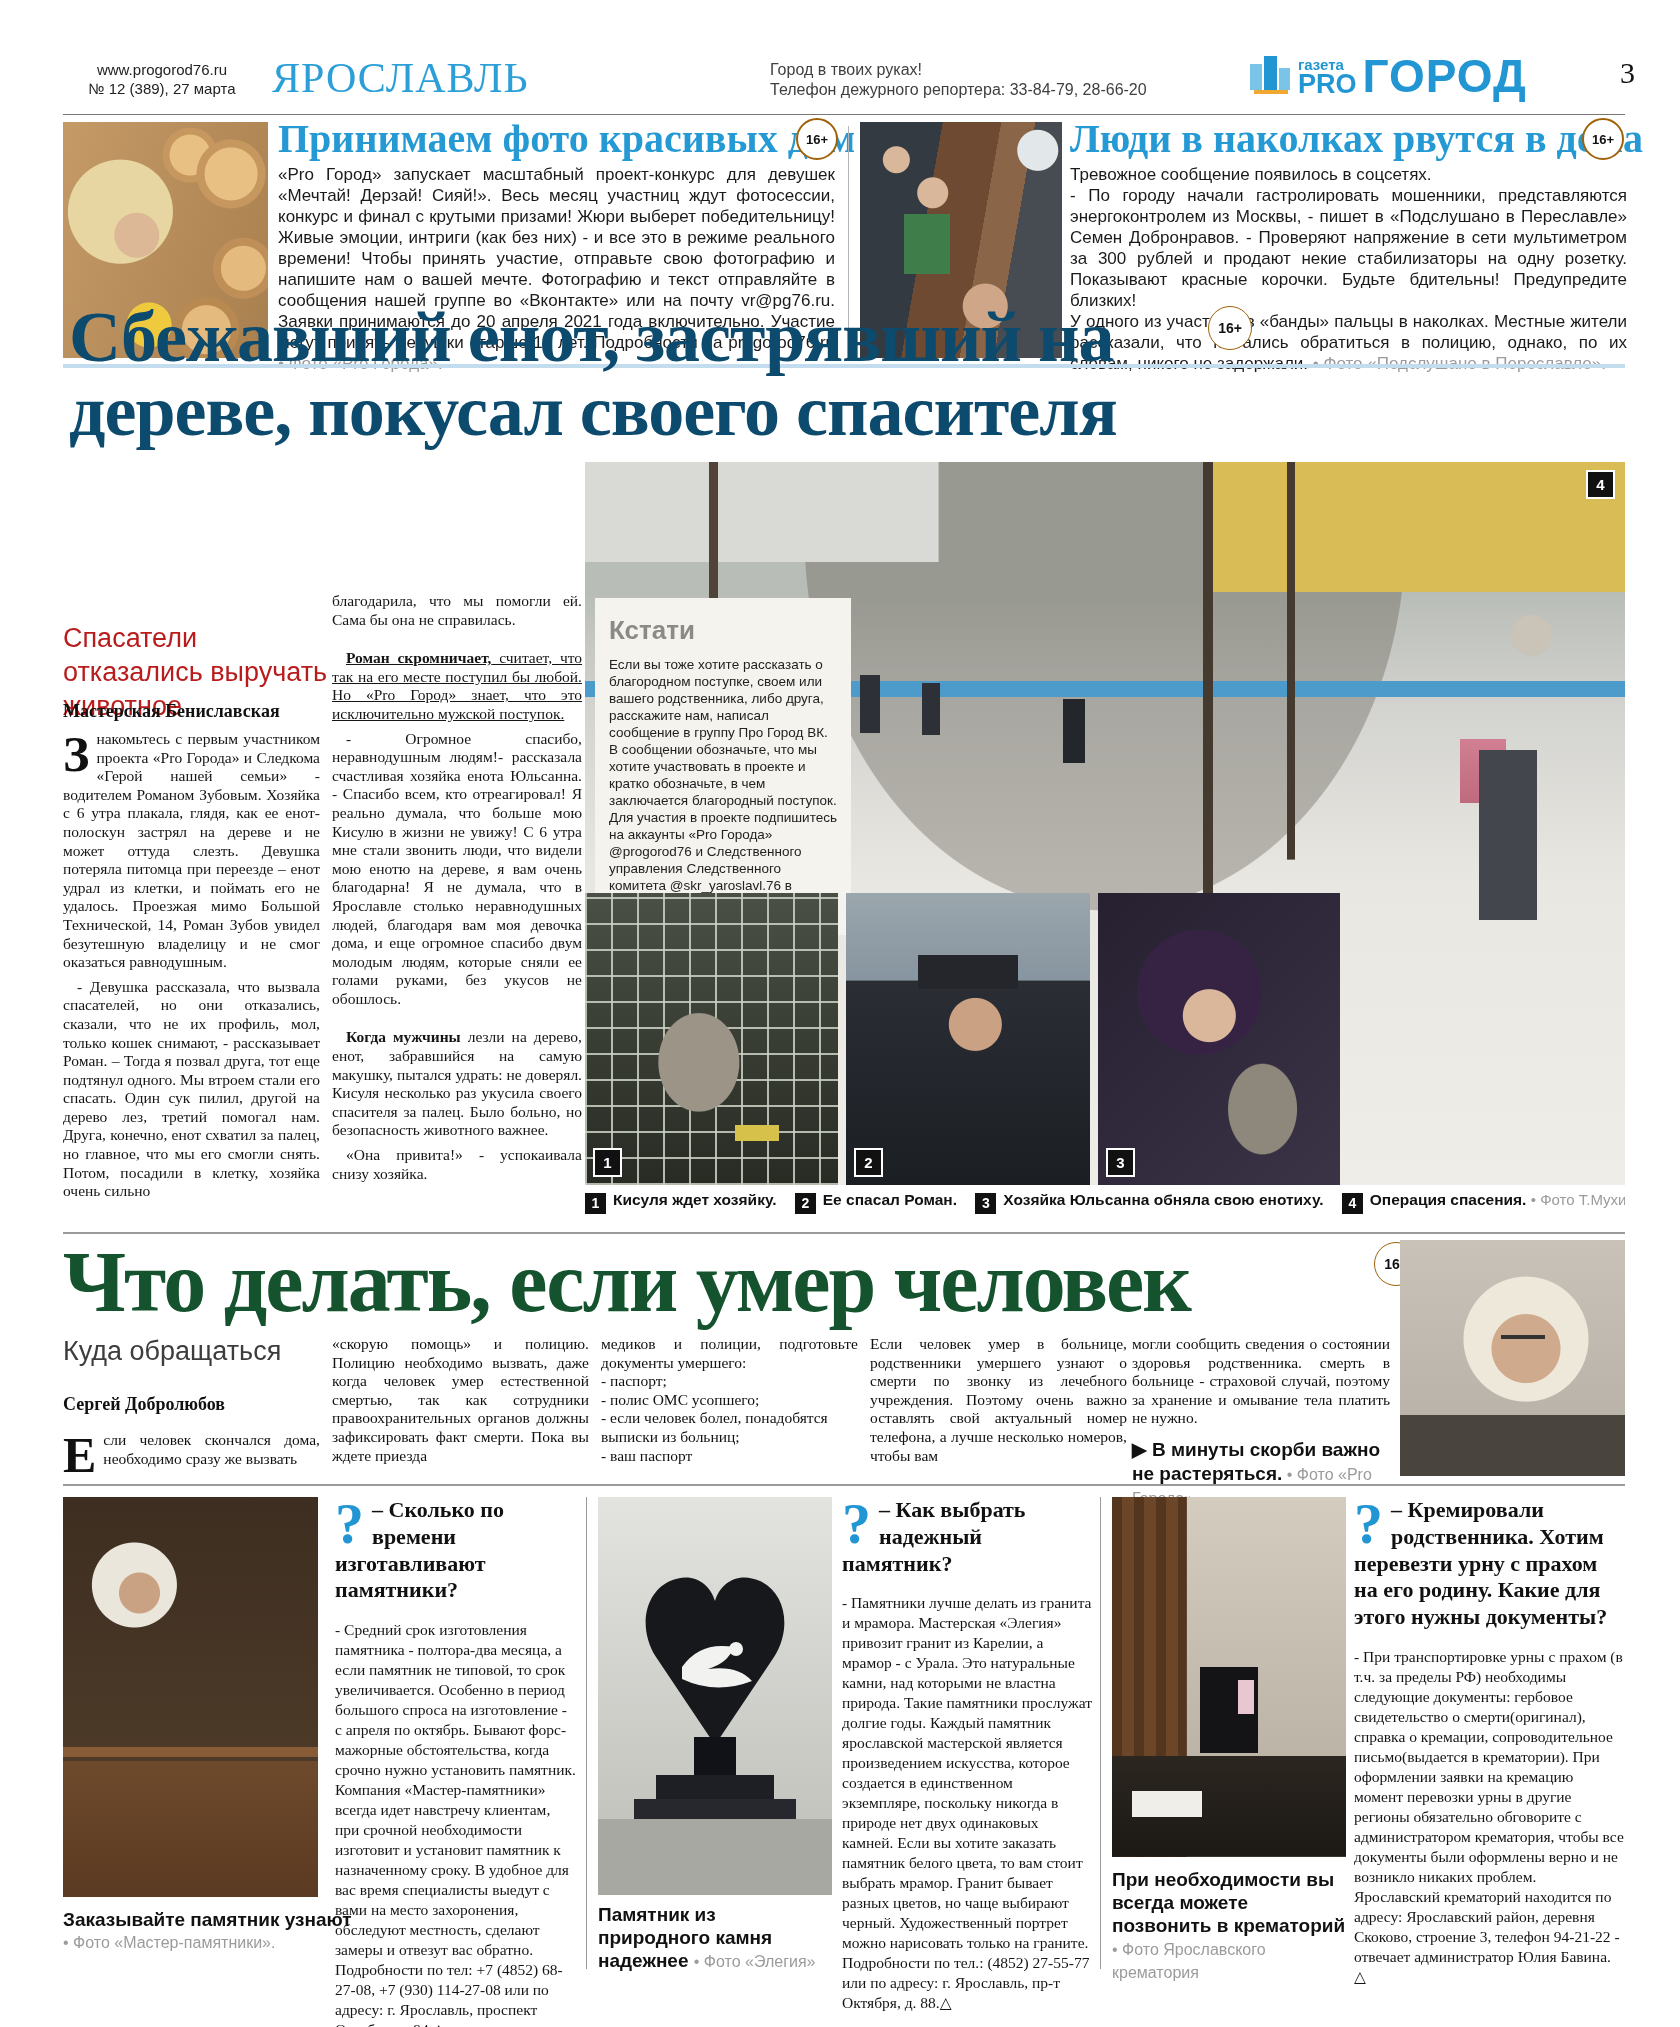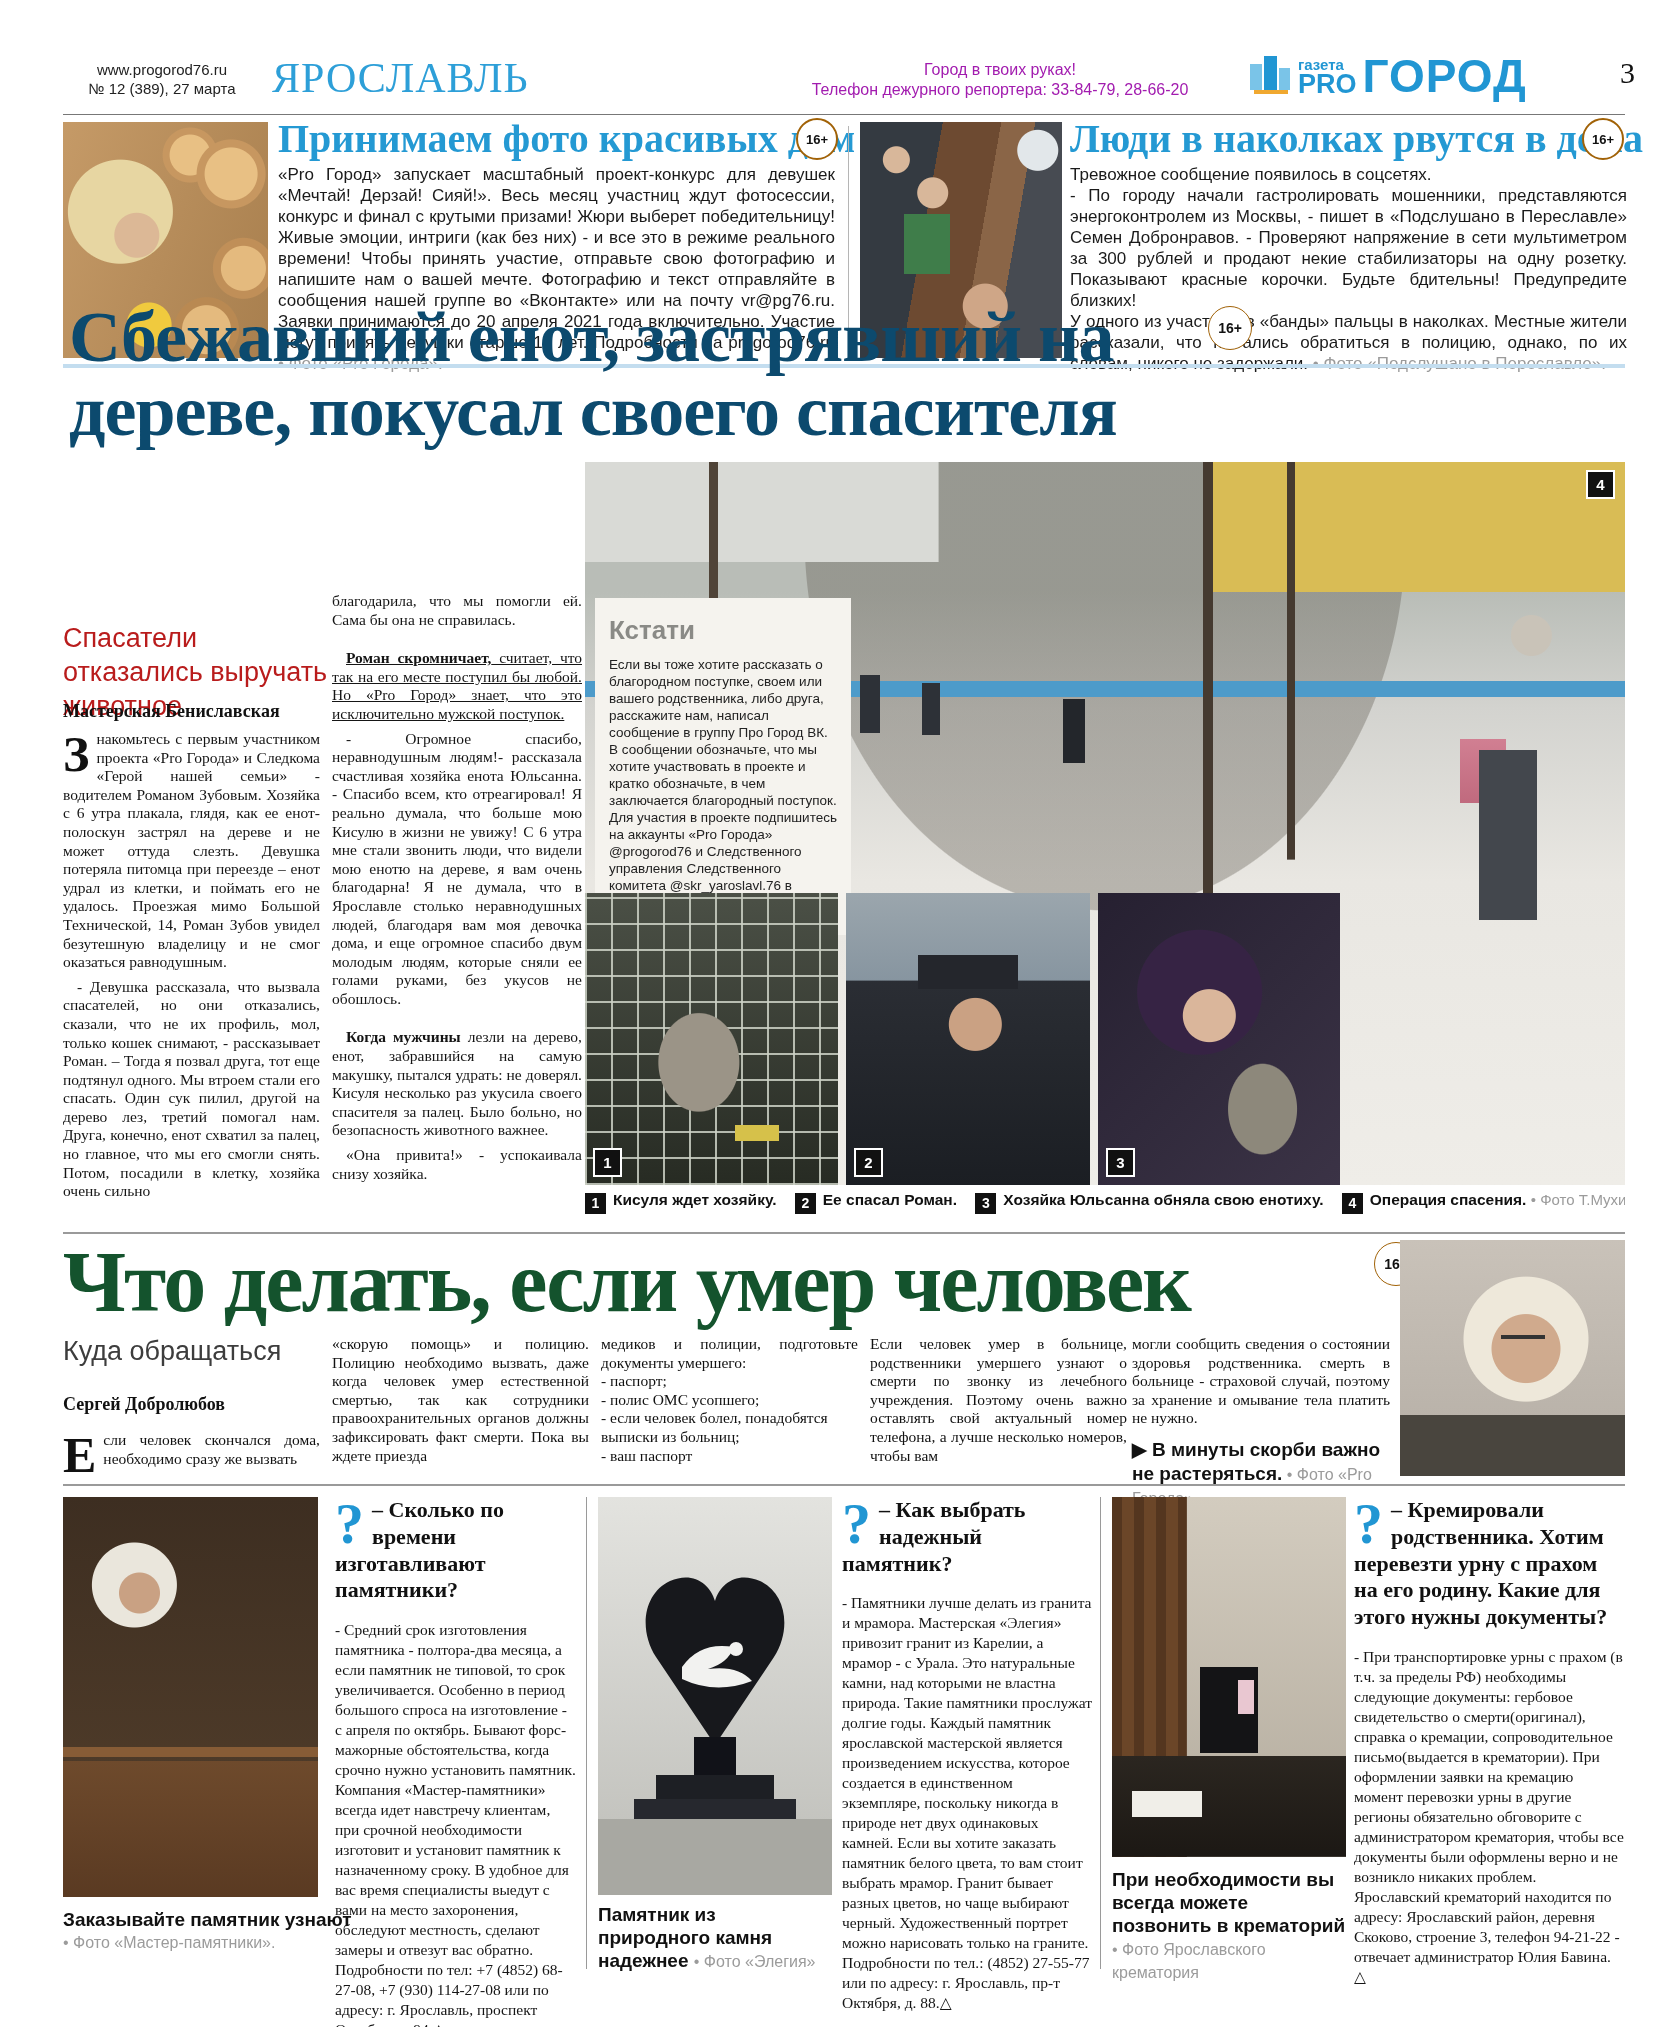--- a/index.html
+++ b/index.html
@@ -29,22 +29,22 @@
   .qa-q{font:bold 22px/1.22 "Liberation Serif",serif;color:#111;}
   .qa-a{font:15.5px/20px "Liberation Serif",serif;margin-top:16px;color:#151515;}
   .body15{font-size:15.5px;line-height:18.6px;}
   .adcap-t{font:bold 19px/23px "Liberation Sans",sans-serif;color:#111;}
   .adcap-c{font:16px/20px "Liberation Sans",sans-serif;color:#9b9b9b;margin-top:2px;}
 
   
   #hdr-left{left:63px;top:60px;width:198px;text-align:center;
             font:15px/19px "Liberation Sans",sans-serif;color:#222;}
   #hdr-city{left:272px;top:56px;font:42px/44px "Liberation Serif",serif;color:#2d9fd8;letter-spacing:1px;}
-  #hdr-right{left:770px;top:60px;width:460px;text-align:center;
-             font:16px/20px "Liberation Sans",sans-serif;color:#a21caf;}
+  #hdr-right{left:770px;top:60px;width:460px;text-align:left;
+             font:16px/20px "Liberation Sans",sans-serif;color:#404040;}
   #hdr-logo{left:1248px;top:50px;display:flex;align-items:flex-end;gap:6px;}
   #logo-txt1{font:bold 15px/15px "Liberation Sans",sans-serif;color:#2196d3;}
   #logo-txt2{font:bold 27px/24px "Liberation Sans",sans-serif;color:#2196d3;}
   #logo-txt3{font:bold 46px/40px "Liberation Sans",sans-serif;color:#2196d3;letter-spacing:1px;}
   #hdr-page{left:1620px;top:56px;font:30px/34px "Liberation Serif",serif;color:#111;}
   #hdr-rule{left:63px;top:114px;width:1562px;}
 
   
   #b1-photo{left:63px;top:122px;width:205px;height:236px;
     background:

